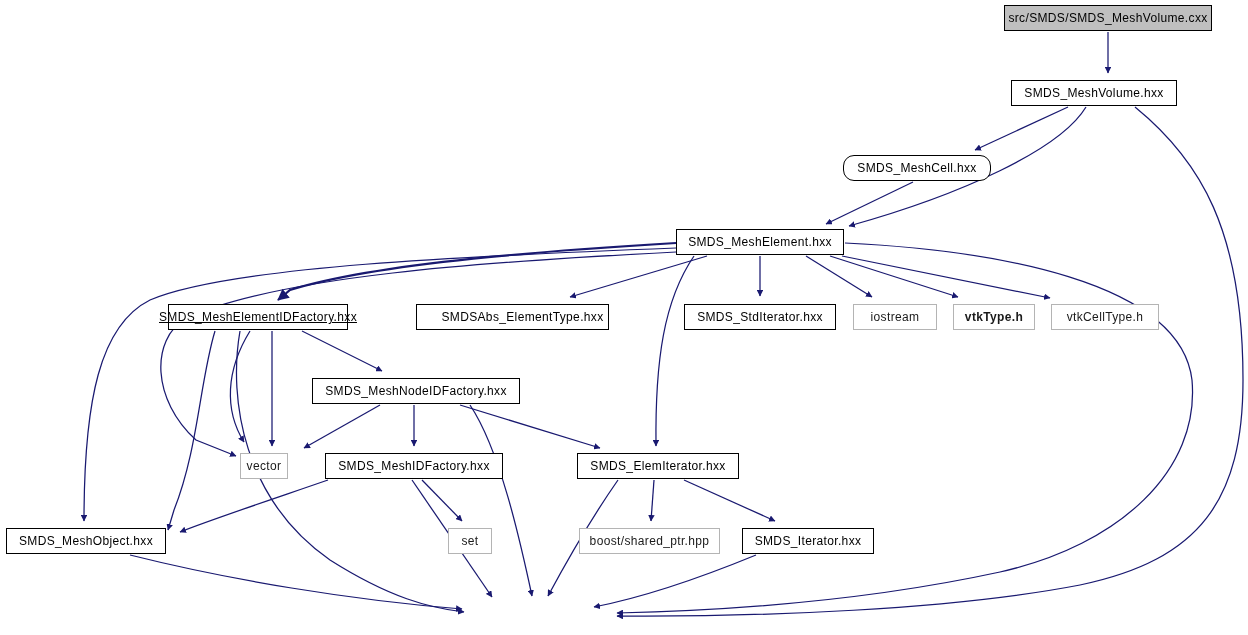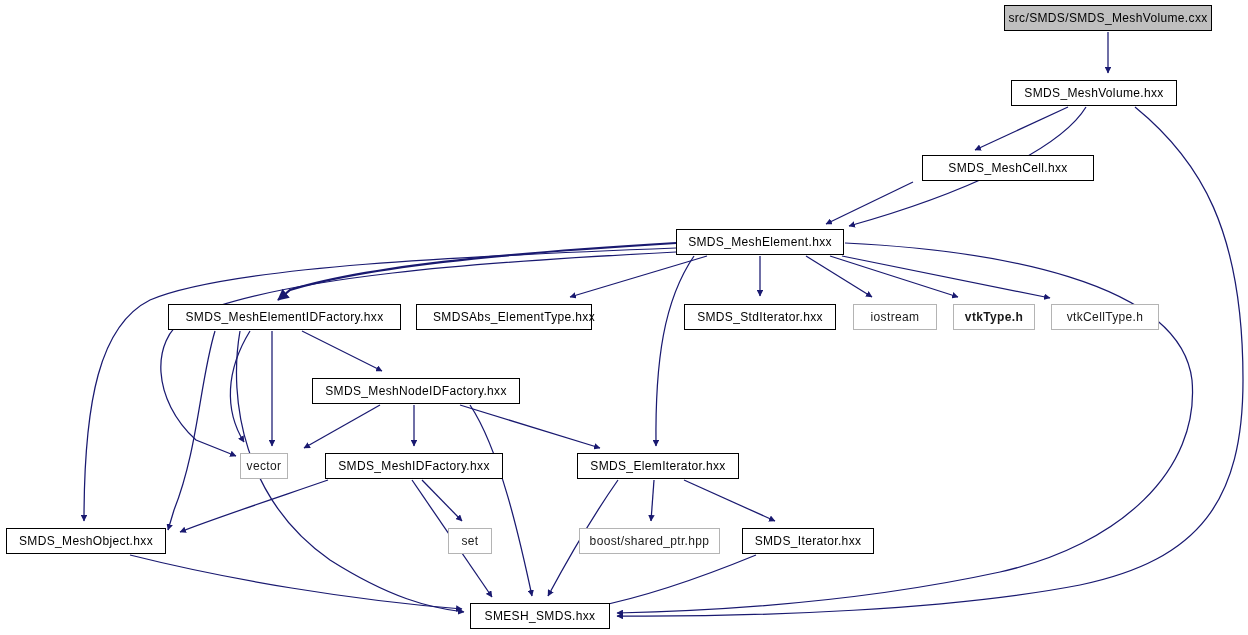--- a/index.html
+++ b/index.html
@@ -136,33 +136,33 @@
   </svg>
 
   <div class="node root" style="left:1004px; top:5px; width:208px;">
     <span class="node-label">src/SMDS/SMDS_MeshVolume.cxx</span>
   </div>
 
   <div class="node" style="left:1011px; top:80px; width:166px;">
     <span class="node-label">SMDS_MeshVolume.hxx</span>
   </div>
 
-  <div class="node" style="left:922px; top:155px; width:172px;">
+  <div class="node" style="left:843px; top:155px; width:148px;border-radius:11px;">
     <span class="node-label">SMDS_MeshCell.hxx</span>
   </div>
 
   <div class="node" style="left:676px; top:229px; width:168px;">
     <span class="node-label">SMDS_MeshElement.hxx</span>
   </div>
 
-  <div class="node" style="left:168px; top:304px; width:233px;">
+  <div class="node" style="left:168px; top:304px; width:180px;text-decoration:underline;">
     <span class="node-label">SMDS_MeshElementIDFactory.hxx</span>
   </div>
 
-  <div class="node" style="left:416px; top:304px; width:176px;padding-left:20px;">
+  <div class="node" style="left:416px; top:304px; width:193px;padding-left:20px;">
     <span class="node-label">SMDSAbs_ElementType.hxx</span>
   </div>
 
   <div class="node" style="left:684px; top:304px; width:152px;">
     <span class="node-label">SMDS_StdIterator.hxx</span>
   </div>
 
   <div class="node sys" style="left:853px; top:304px; width:84px;">
     <span class="node-label">iostream</span>
   </div>
@@ -200,17 +200,14 @@
   </div>
 
   <div class="node sys" style="left:579px; top:528px; width:141px;">
     <span class="node-label">boost/shared_ptr.hpp</span>
   </div>
 
   <div class="node" style="left:742px; top:528px; width:132px;">
     <span class="node-label">SMDS_Iterator.hxx</span>
   </div>
 
-  <div class="node" style="left:470px; top:603px; width:140px;">
-    <span class="node-label">SMESH_SMDS.hxx</span>
-  </div>
 
 </div>
 
 </body></html>

